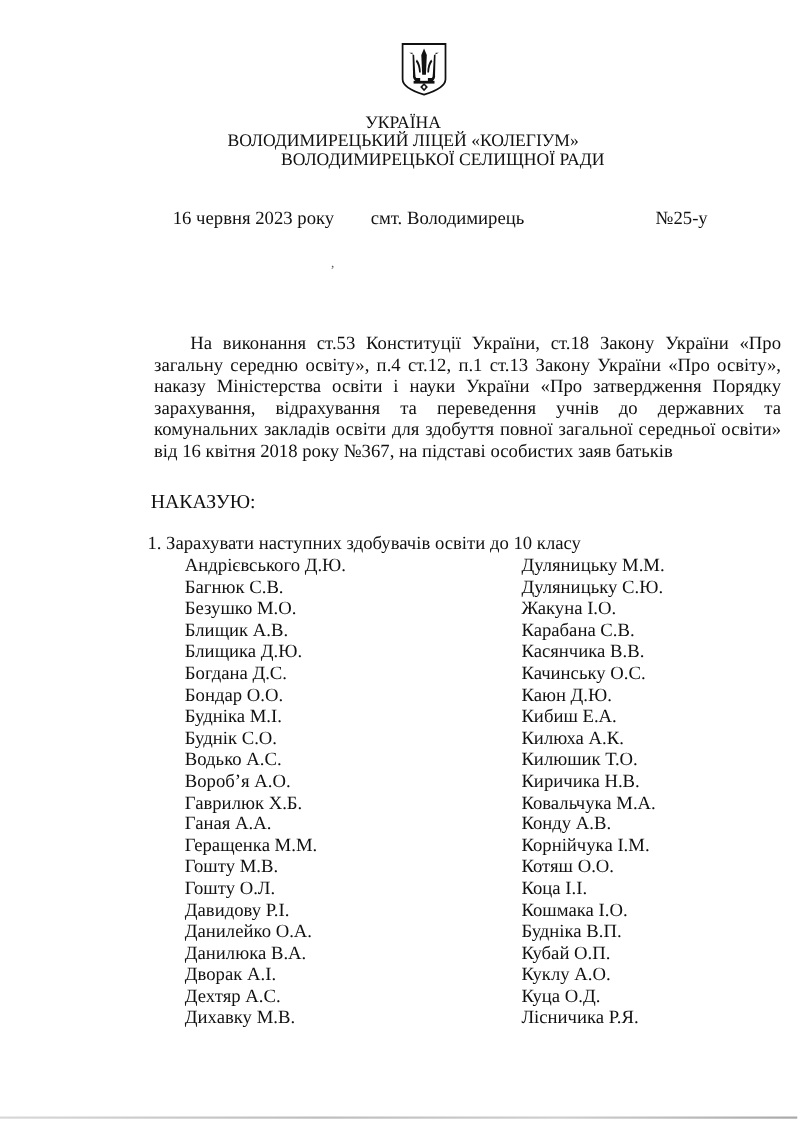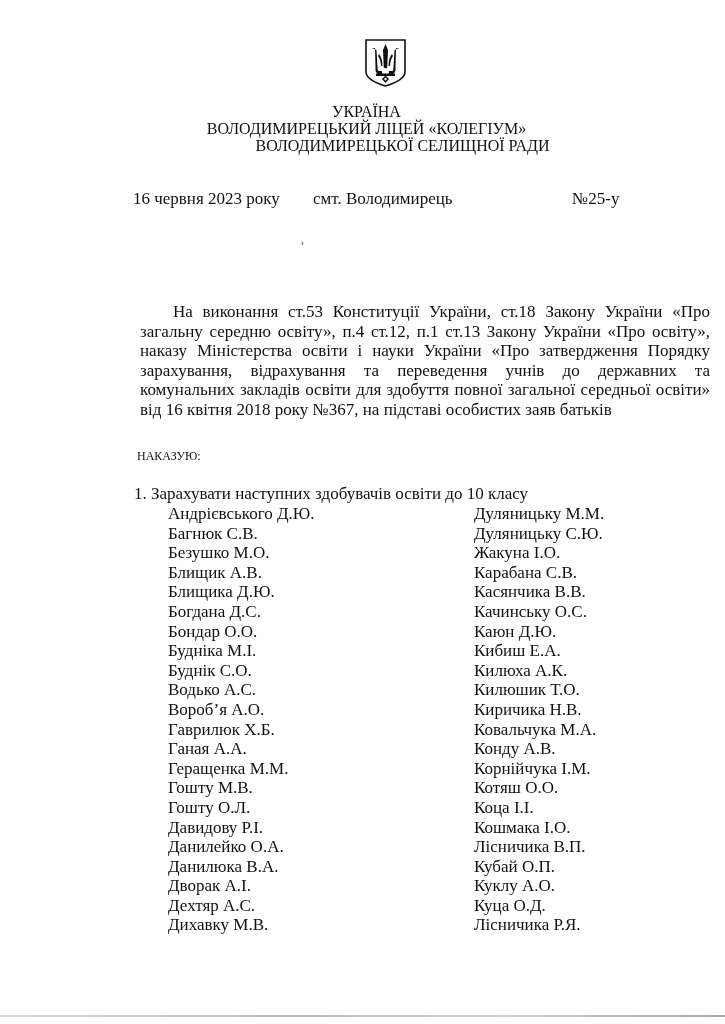--- a/index.html
+++ b/index.html
@@ -39,20 +39,21 @@
   .h-country { top: 103px; font-size: 16px; }
   .h-school  { top: 120px; font-size: 16px; }
   .h-council { top: 137px; font-size: 16px; padding-left: 36px; }
   .h-order   { top: 170px; font-size: 17px; }
 
   .meta-row {
     position: absolute;
     top: 189px;
     font-size: 17px;
     line-height: 20px;
+    margin-left: 24px;
   }
   .meta-date  { left: 133px; }
   .meta-place { left: 313px; }
   .meta-num   { left: 572px; }
 
   .subject {
     position: absolute;
     left: 133px;
     top: 230px;
     line-height: 19.5px;
@@ -75,21 +76,21 @@
     line-height: 19.5px;
     text-align: justify;
     text-indent: 33px;
     margin-left: 40px;
   }
 
   .decree {
     position: absolute;
     left: 137px;
     top: 446px;
-    font-size: 12px;
+    font-size: 18px;
     line-height: 20px;
     text-align: center;
   }
 
   .item-1 {
     position: absolute;
     left: 134px;
     top: 484px;
     font-size: 17px;
     line-height: 19.5px;
@@ -194,21 +195,21 @@
     <span class="name">Кибиш Е.А.</span>
     <span class="name">Килюха А.К.</span>
     <span class="name">Килюшик Т.О.</span>
     <span class="name">Киричика Н.В.</span>
     <span class="name">Ковальчука М.А.</span>
     <span class="name">Конду А.В.</span>
     <span class="name">Корнійчука І.М.</span>
     <span class="name">Котяш О.О.</span>
     <span class="name">Коца І.І.</span>
     <span class="name">Кошмака І.О.</span>
-    <span class="name">Лісничика В.П.</span>
+    <span class="name">Будніка В.П.</span>
     <span class="name">Кубай О.П.</span>
     <span class="name">Куклу А.О.</span>
     <span class="name">Куца О.Д.</span>
     <span class="name">Лісничика Р.Я.</span>
   </div>
 
   <div class="scan-edge"></div>
 </div>
 
 </body></html>

